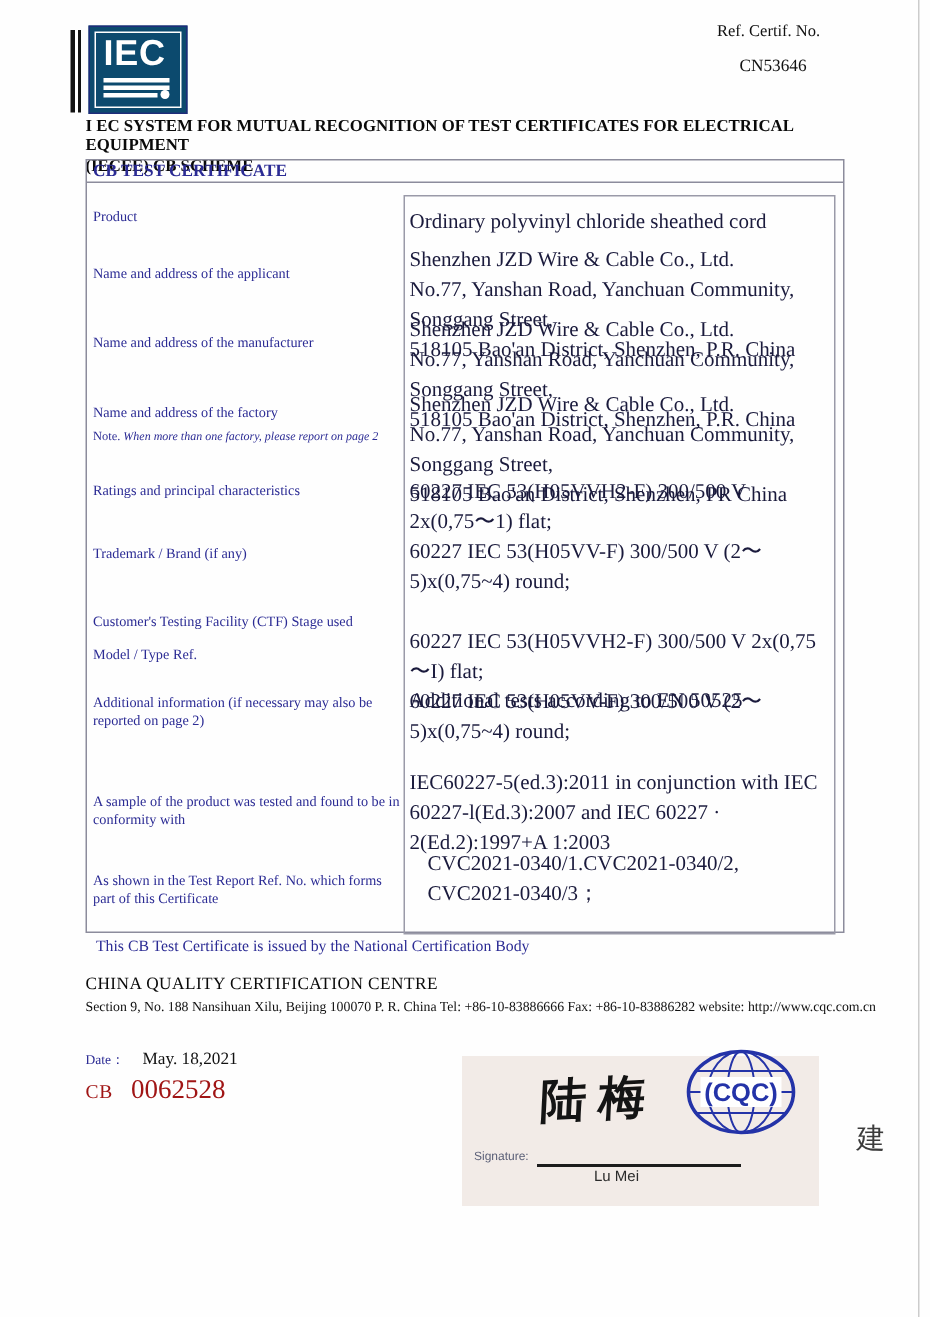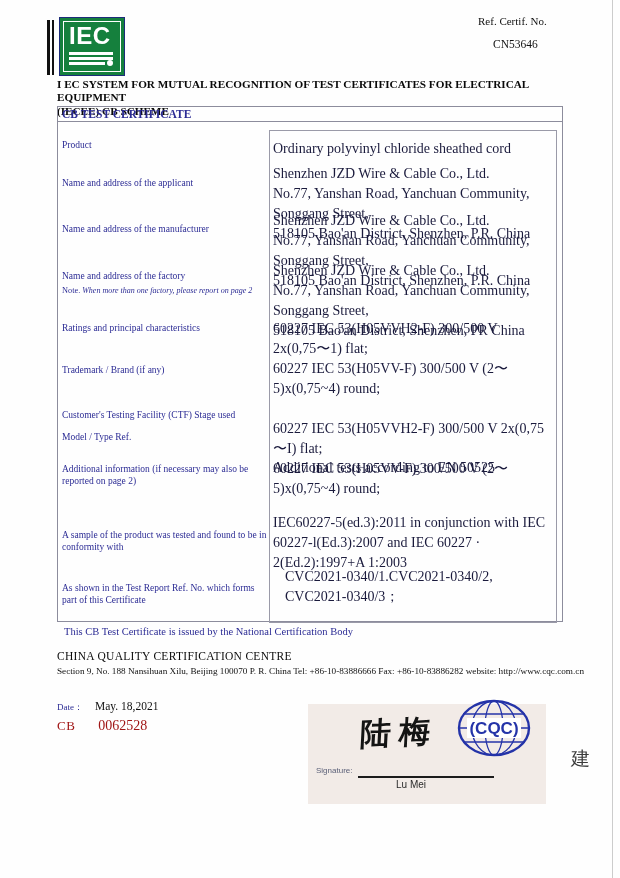--- a/index.html
+++ b/index.html
@@ -9,21 +9,21 @@
     font-family:"Liberation Serif", serif; color:#1a1a3c; overflow:hidden;
   }
   .edge-line { position:absolute; right:7px; top:0; width:1px; height:878px; background:#cccccc; }
 
   
   .iec-logo { position:absolute; left:47px; top:17px; width:80px; height:59px; }
   .iec-bar1 { position:absolute; left:0; top:3px; width:3px; height:55px; background:#111; }
   .iec-bar2 { position:absolute; left:5px; top:3px; width:2px; height:55px; background:#111; }
   .iec-square {
     position:absolute; left:12px; top:0; width:66px; height:59px;
-    background:#15803d; border:1px solid #1e2c7a;
+    background:#0c4a6e; border:1px solid #1e2c7a;
   }
   .iec-inner {
     position:absolute; left:3px; top:3px; right:3px; bottom:3px;
     border:1.5px solid #ffffff; padding-top:1px;
   }
   .iec-text {
     font-family:"Liberation Sans", sans-serif; font-weight:bold;
     color:#fff; font-size:24px; line-height:26px; padding-left:5px; letter-spacing:0.5px;
   }
   .iec-l1,.iec-l2,.iec-l3 { position:absolute; left:5px; height:2.5px; background:#fff; }
@@ -72,21 +72,21 @@
   .issuer-name {
     position:absolute; left:57px; top:650px; font-weight:normal; font-size:11.5px;
     letter-spacing:0.3px; color:#0a0a0a;
   }
   .issuer-address { position:absolute; left:57px; top:666px; font-size:9.2px; color:#111; }
   .date-row { position:absolute; left:57px; top:696px; }
   .date-label { font-size:9px; color:#2b2b94; }
   .date-value { font-size:11.5px; color:#111; margin-left:8px; }
   .cb-row { position:absolute; left:57px; top:716px; color:#a01515; }
   .cb-prefix { font-size:13px; letter-spacing:0.5px;margin-top:19px; }
-  .cb-number { font-size:14px; margin-left:19px; }
+  .cb-number { font-size:18px; margin-left:8px; }
 
   
   .sig-region {
     position:absolute; left:308px; top:704px; width:238px; height:100px;
     background:#f2ebe7;
   }
   .cqc-logo { position:absolute; left:455px; top:699px; width:78px; height:60px; }
   .sig-label {
     position:absolute; left:8px; top:62px; font-size:8px; color:#5a5f77;
     font-family:"Liberation Sans", sans-serif;

